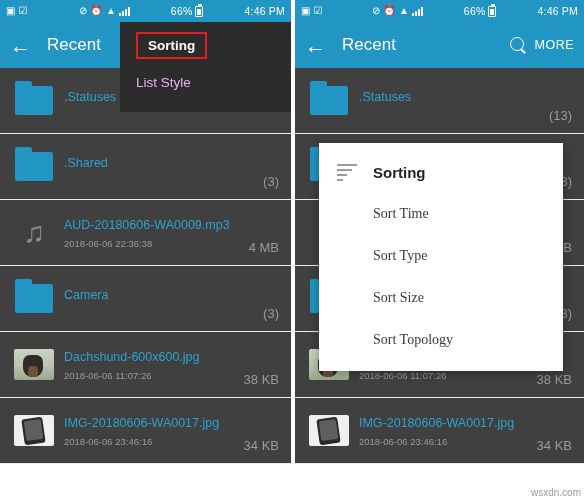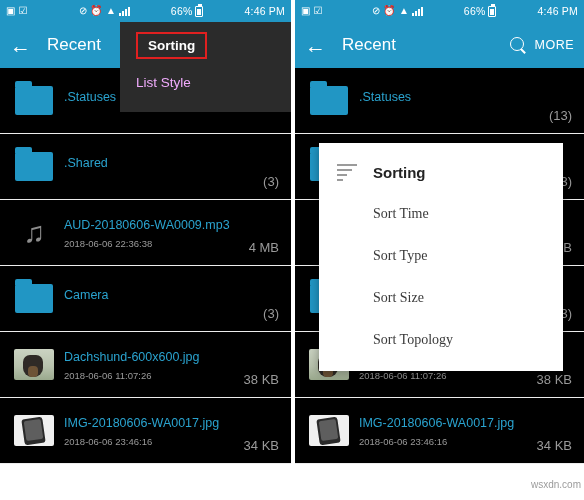--- a/index.html
+++ b/index.html
@@ -57,21 +57,21 @@
     content: ""; position: absolute; left: 0; top: 0;
     width: 12px; height: 12px; border: 1.8px solid #fff; border-radius: 50%;
   }
   .search-ic:after {
     content: ""; position: absolute; left: 11px; top: 11px;
     width: 6px; height: 1.8px; background: #fff; transform: rotate(45deg);
     transform-origin: left center;
   }
 
   
-  .list { position: relative; background: #000000; }
+  .list { position: relative; background: #404040; }
   .row {
     position: relative; height: 66px; padding: 0 12px;
     display: flex; align-items: center;
     border-bottom: 1px solid #ececec;
   }
   .row .thumb { width: 44px; flex: 0 0 44px; display: flex; align-items: center; justify-content: center; }
   .row .meta { flex: 1; padding-left: 8px; min-width: 0; }
   .row .name {
     font-size: 12.5px; color: #2aa3cf; line-height: 16px;
     white-space: nowrap; overflow: hidden; text-overflow: ellipsis;
@@ -152,21 +152,21 @@
   .light-menu .header .hicon i:nth-child(1) { top: 3px; width: 20px; }
   .light-menu .header .hicon i:nth-child(2) { top: 8px; width: 15px; }
   .light-menu .header .hicon i:nth-child(3) { top: 13px; width: 10px; }
   .light-menu .header .hicon i:nth-child(4) { top: 18px; width: 6px; }
   .light-menu .header .htext { font-size: 15px; font-weight: 700; color: #232323; }
   .light-menu .li {
     padding: 13px 18px 13px 54px; font-size: 14px; color: #3a3a3a; font-family: Liberation Serif, serif;
   }
 
   .watermark {
-    position: absolute; right: 3px; bottom: 10px;
+    position: absolute; right: 3px; bottom: 2px;
     font-size: 10px; color: #9b9b9b; z-index: 40;
   }
 </style>
 </head>
 <body>
 
 <div class="screens">
 
   <div class="phone left">
 

